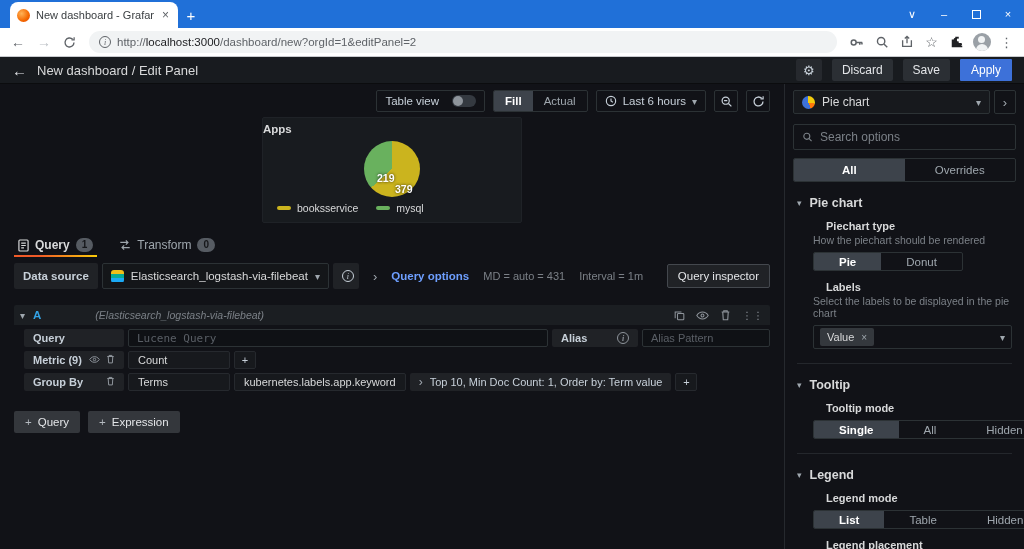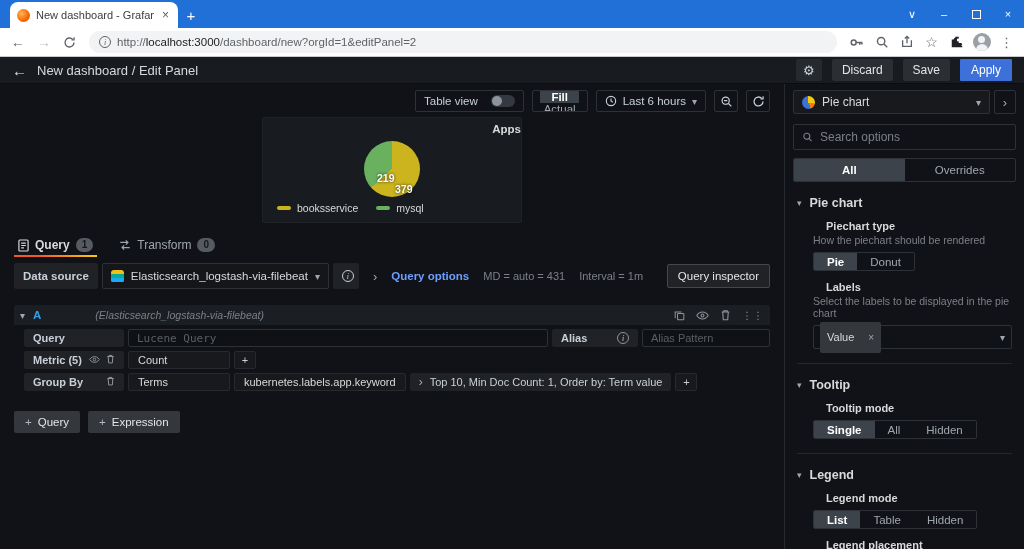--- a/index.html
+++ b/index.html
@@ -60,32 +60,32 @@
 
   
   .viz-toolbar { height:22px; margin-top:6px; display:flex; justify-content:flex-end; align-items:center;
                  gap:8px; padding-right:14px; flex:none; }
   .box { border:1px solid #2c3235; border-radius:2px; height:22px; display:flex; align-items:center;
          font-size:11.5px; color:#c7d0d9; background:#111217; }
   .tableview { gap:13px; padding:0 8px; }
   .toggle { width:24px; height:12px; background:#343940; border-radius:7px; position:relative; }
   .toggle:before { content:""; position:absolute; width:10px; height:10px; border-radius:50%;
                    background:#8e949b; left:1px; top:1px; }
-  .radio-group { overflow:hidden; padding:0;flex-direction:column; }
+  .radio-group { overflow:hidden; padding:0; }
   .radio-opt { padding:0 11px; height:100%; display:flex; align-items:center; color:#9fa7ae; }
   .radio-opt.sel { background:#3d434b; color:#fff; font-weight:bold; }
   .timepicker { gap:6px; padding:0 8px; }
   .sq-btn { width:24px; justify-content:center; }
   .carr { font-size:10px; color:#9fa7ae; }
 
   
   .panel-wrap { height:111px; margin-top:5px; display:flex; justify-content:center; flex:none; }
   .panel { width:260px; height:106px; background:#181b1f; border:1px solid #1f2227; border-radius:2px;
            display:flex; flex-direction:column; }
-  .panel-title { text-align:right; font-size:11.5px; font-weight:bold; color:#d8d9da; margin-top:5px; }
+  .panel-title { text-align:left; font-size:11.5px; font-weight:bold; color:#d8d9da; margin-top:5px; }
   .pie-zone { flex:1; display:flex; justify-content:center; align-items:center; }
   .pie { width:56px; height:56px; border-radius:50%; position:relative; }
   .slice-label { position:absolute; font-size:10.5px; font-weight:bold; color:#fff;
                  text-shadow:0 0 3px rgba(0,0,0,.8); }
   .sl-a { left:31px; top:42px; }
   .sl-b { left:13px; top:31px; }
   .legend { display:flex; gap:18px; padding:0 14px 8px; align-items:center; }
   .legend-item { display:flex; align-items:center; gap:6px; font-size:10.5px; color:#d8d9da; }
   .swatch { width:14px; height:4px; border-radius:2px; }
 
@@ -166,24 +166,24 @@
 
   .sections { padding:0 4px; }
   .sec-header { margin-top:14px; display:flex; align-items:center; gap:8px; }
   .sec-chev { color:#9fa7ae; font-size:9px; }
   .sec-title { font-size:12.5px; font-weight:bold; color:#d8d9da; }
   .sec-body { padding-left:16px; }
   .opt-label { margin-top:10px; font-size:11px; font-weight:bold; color:#d8d9da;padding-left:13px; }
   .opt-desc { margin-top:2px; font-size:10.5px; color:#7b8087; }
   .opt-radio { margin-top:6px; display:inline-flex; border:1px solid #2c3235; border-radius:2px;
                height:19px; overflow:hidden; }
-  .opt-radio .radio-opt { font-size:11.5px; padding:0 13px; }
+  .opt-radio .radio-opt { font-size:11.5px; padding:0 25px; }
   .multisel { margin-top:6px; height:24px; border:1px solid #2c3235; border-radius:2px; display:flex;
               align-items:center; padding:0 6px; gap:6px; }
-  .tag { background:#34383d; border-radius:2px; height:31px; display:flex; align-items:center; gap:14px;
+  .tag { background:#34383d; border-radius:2px; height:18px; display:flex; align-items:center; gap:7px;
          padding:0 7px; font-size:11px; color:#d8d9da; }
   .tag .x { color:#9fa7ae; font-size:10px; }
   .ms-spacer { flex:1; }
   .divider { border-top:1px solid #24272c; margin:14px 0 0; }
 </style>
 </head>
 <body>
 
 <div class="screen">
 
@@ -395,21 +395,21 @@
             <input class="q-input" placeholder="Lucene Query" style="">
             <span class="seg alias-lbl">
               <span>Alias</span>
               <span class="url-info" style="border-color:#8e949b;color:#8e949b">i</span>
             </span>
             <input class="q-input alias-input" placeholder="Alias Pattern" style="">
           </div>
 
           <div class="q-row">
             <span class="seg q-label">
-              <span>Metric (5)</span>
+              <span>Metric (9)</span>
               <span class="ic">
                 <span>
                   <svg width="11" height="9" viewBox="0 0 16 12" fill="none" stroke="#8e949b" stroke-width="1.4">
                     <path d="M1 6s2.6-4.2 7-4.2S15 6 15 6s-2.6 4.2-7 4.2S1 6 1 6z"></path>
                       <circle cx="8" cy="6" r="1.8"></circle>
                   </svg>
                 </span>
                 <span>
                   <svg width="9" height="10" viewBox="0 0 12 14" fill="none" stroke="#8e949b" stroke-width="1.4">
                     <path d="M1.5 3.5h9M4 3.5V2h4v1.5M2.8 3.5l.6 9h5.2l.6-9"></path>

